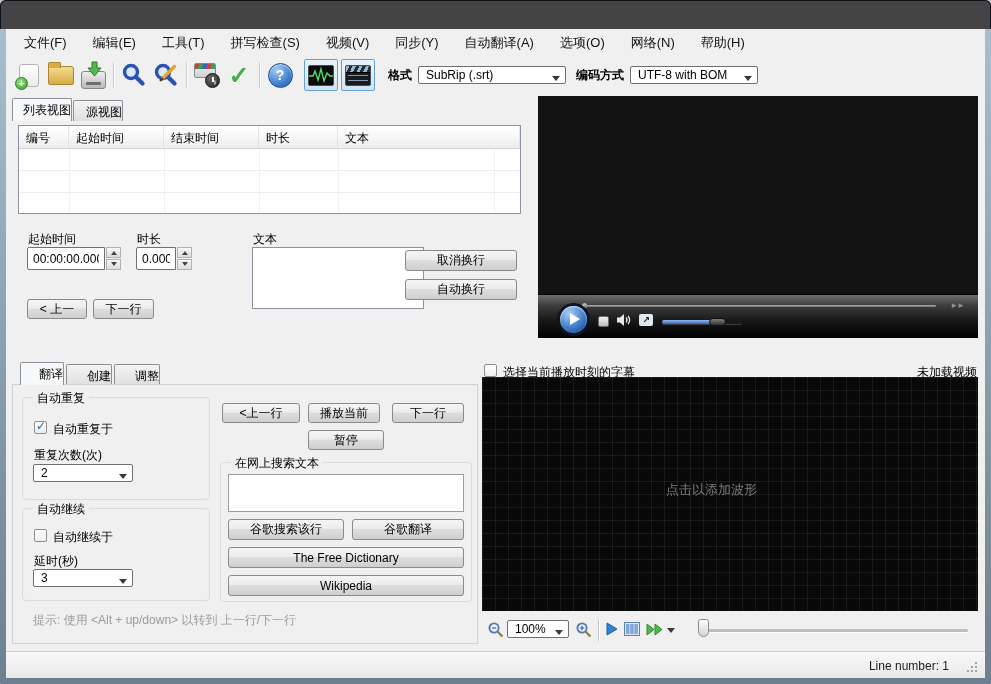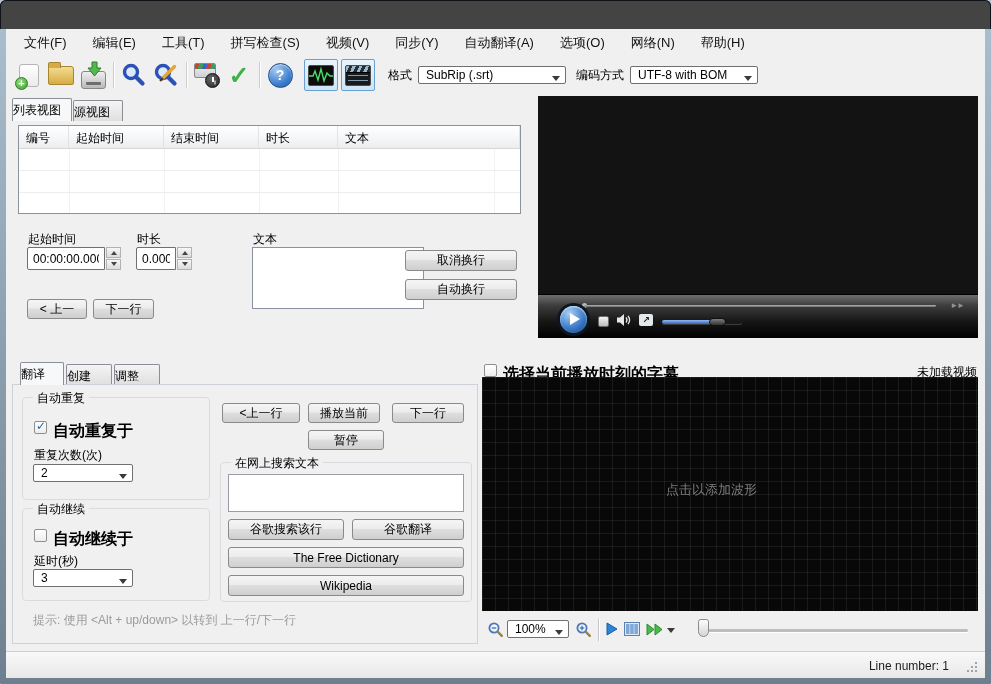--- a/index.html
+++ b/index.html
@@ -40,21 +40,21 @@
 
 .menubar { position:absolute; left:0; top:1px; right:8px; height:26px; display:flex; align-items:center; padding-left:5px; background:#f0f0f0; }
 .menuitem { padding:4px 13px; font-size:13px; color:#111; white-space:nowrap; }
 
 .toolbar { position:absolute; left:0; top:28px; right:0; height:36px; display:flex; align-items:center; padding-left:7px; }
 .tbtn { width:32px; height:32px; background:transparent; border:none; display:flex; align-items:center; justify-content:center; position:relative; }
 .tsep { width:1px; height:26px; background:#cdcdcd; box-shadow:1px 0 0 #fff; margin:0 4px; }
 .ttoggle { width:34px; height:32px; border:1px solid #66a1d2; border-radius:2px; margin-right:3px;
   background:linear-gradient(#eaf4fc,#cfe4f4); display:flex; align-items:center; justify-content:center; }
 .lbl { font-size:12px; color:#000; white-space:nowrap; }
-.tool-label { margin:0 6px 0 10px; }
+.tool-label { margin:0 6px 0 10px;font-weight:bold; }
 
 .combo { position:relative; height:18px; background:#fff; border:1px solid #707070; border-radius:2px;
   display:flex; align-items:center; padding:0 18px 0 7px; font-size:12px; }
 .combo .arr { position:absolute; right:5px; top:9px; width:0; height:0; border:4px solid transparent; border-top:5px solid #3a3a3a; }
 
 
 .ic-new { width:20px; height:23px; background:linear-gradient(#fff,#ebebeb); border:1px solid #b5b5b5; border-radius:3px; position:relative; }
 .plusbadge { position:absolute; left:-5px; bottom:-4px; width:13px; height:13px; border-radius:50%;
   background:radial-gradient(circle at 35% 30%,#8fdd7a,#3fa32e); border:1px solid #2c7a1e; color:#fff;
   font-size:11px; line-height:11px; font-weight:bold; text-align:center; }
@@ -76,21 +76,21 @@
 .ic-sync .clock::after { content:""; position:absolute; left:6px; top:3px; width:2px; height:5px; background:#fff; box-shadow:2px 3px 0 -0.5px #fff; }
 .ic-wave { width:26px; height:21px; background:#0c0c0c; border:1px solid #4c4c4c; border-radius:2px; position:relative; overflow:hidden; }
 .ic-clap { width:26px; height:21px; background:#171b20; border:1px solid #4c4c4c; border-radius:2px; position:relative; overflow:hidden; }
 .ic-clap::before { content:""; position:absolute; top:0; left:0; right:0; height:6px;
   background:repeating-linear-gradient(115deg,#9db7ca 0 3px,#222e38 3px 6px); border-bottom:1px solid #000; }
 .ic-clap .clap-lines { position:absolute; left:2px; right:2px; top:9px; bottom:2px;
   background:repeating-linear-gradient(180deg,rgba(170,195,210,.75) 0 1px,transparent 1px 5px); }
 
 
 .vtab { position:absolute; border:1px solid #8c8f98; border-bottom:none; border-radius:2px 2px 0 0;
-  background:linear-gradient(#f4f4f4,#dfdfdf); font-size:12px; text-align:left; padding-top:3px; }
+  background:linear-gradient(#f4f4f4,#dfdfdf); font-size:12px; text-align:right; padding-top:3px; }
 .vtab.active { background:#f7f8f9; z-index:2; }
 
 .table { position:absolute; left:12px; top:96px; width:503px; height:89px; background:#fff; border:1px solid #8b919e; }
 .thead { position:absolute; left:0; top:0; right:0; height:23px; display:flex;
   background:linear-gradient(#ffffff,#f4f5f7 60%,#ecedef); border-bottom:1px solid #d6d6d6; }
 .th { font-size:12px; padding:4px 0 0 7px; border-right:1px solid #e3e3e3; height:100%; overflow:hidden; white-space:nowrap; }
 .th:nth-child(1){width:50px} .th:nth-child(2){width:95px} .th:nth-child(3){width:95px}
 .th:nth-child(4){width:79px} .th:nth-child(5){flex:1}
 .tbody { position:absolute; left:0; top:23px; right:0; bottom:0;
   background-image:
@@ -115,21 +115,21 @@
 .btn { position:absolute; background:linear-gradient(#f5f5f5,#ececec 45%,#dedede 50%,#cfcfcf);
   border:1px solid #8a8a8a; border-radius:3px; font-size:12px; color:#000; font-family:inherit;
   display:flex; align-items:center; justify-content:center; white-space:nowrap; }
 
 
 .tabpage { position:absolute; left:6px; top:355px; width:466px; height:260px; border:1px solid #cdd2d8; background:#f0f0f0; }
 .groupbox { position:absolute; border:1px solid #d8dce1; border-radius:4px; }
 .legend { position:absolute; top:-8px; left:10px; background:#f0f0f0; padding:0 4px; font-size:12px; white-space:nowrap; }
 .cb { position:absolute; width:13px; height:13px; border:1px solid #8e8e8e; border-radius:2px; background:linear-gradient(#ffffff,#ededed); }
 .cb .mark { position:absolute; left:1px; top:-3px; font-size:12px; font-weight:bold; color:#2b5fa6; }
-.cblabel { position:absolute; font-size:16px; white-space:nowrap;font-weight:bold; }
+.cblabel { position:absolute; font-size:12px; white-space:nowrap; }
 .hint { position:absolute; font-size:12px; color:#9b9b9b; white-space:nowrap; }
 .searchbox { position:absolute; background:#fff; border:1px solid #999ea6; }
 
 
 .video { position:absolute; left:532px; top:67px; width:440px; height:242px; background:#131313; }
 .vctrl { position:absolute; left:0; right:0; bottom:0; height:44px; border-top:1px solid #000;
   background:linear-gradient(#6e6e6e,#3c3c3c 25%,#161616 62%,#000); }
 .seek-arrow { position:absolute; top:6px; font-size:8px; color:#919191; letter-spacing:-1px; }
 .seek-track { position:absolute; left:46px; right:42px; top:10px; height:2px; border-radius:1px; background:linear-gradient(#b5b5b5,#6a6a6a); }
 .seek-dot { position:absolute; left:44px; top:8px; width:5px; height:5px; border-radius:50%; background:#b9b9b9; }

